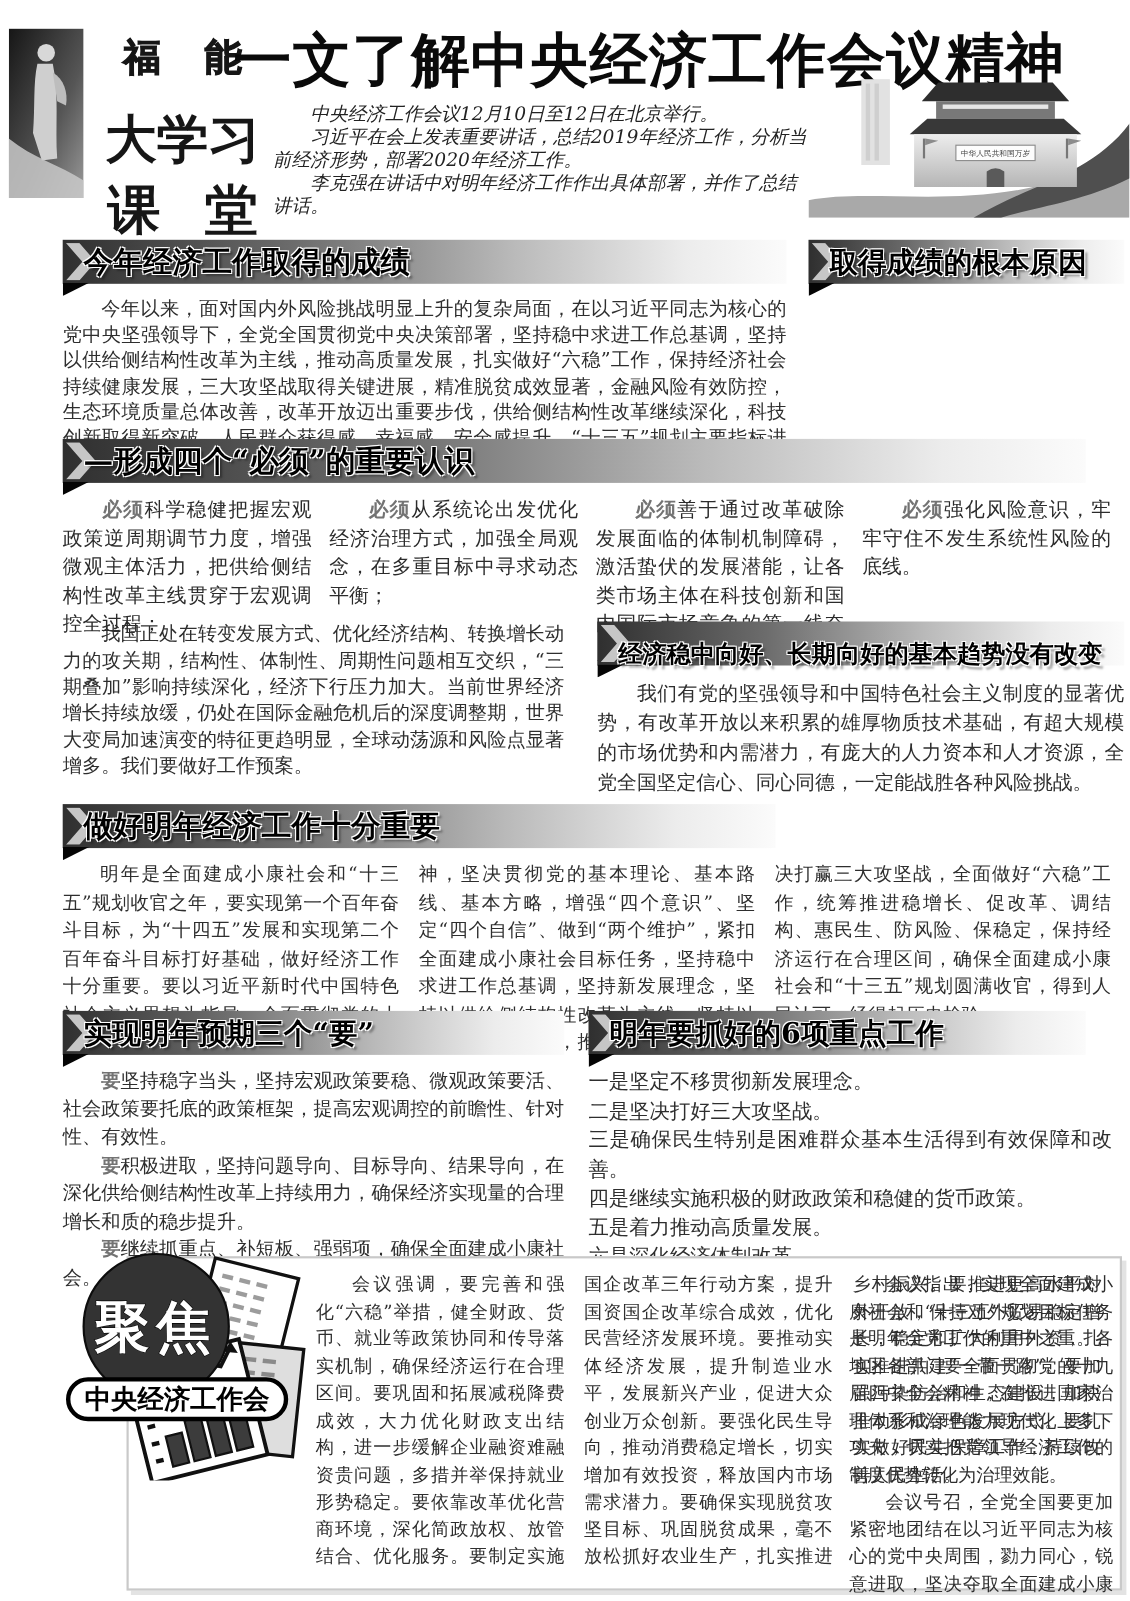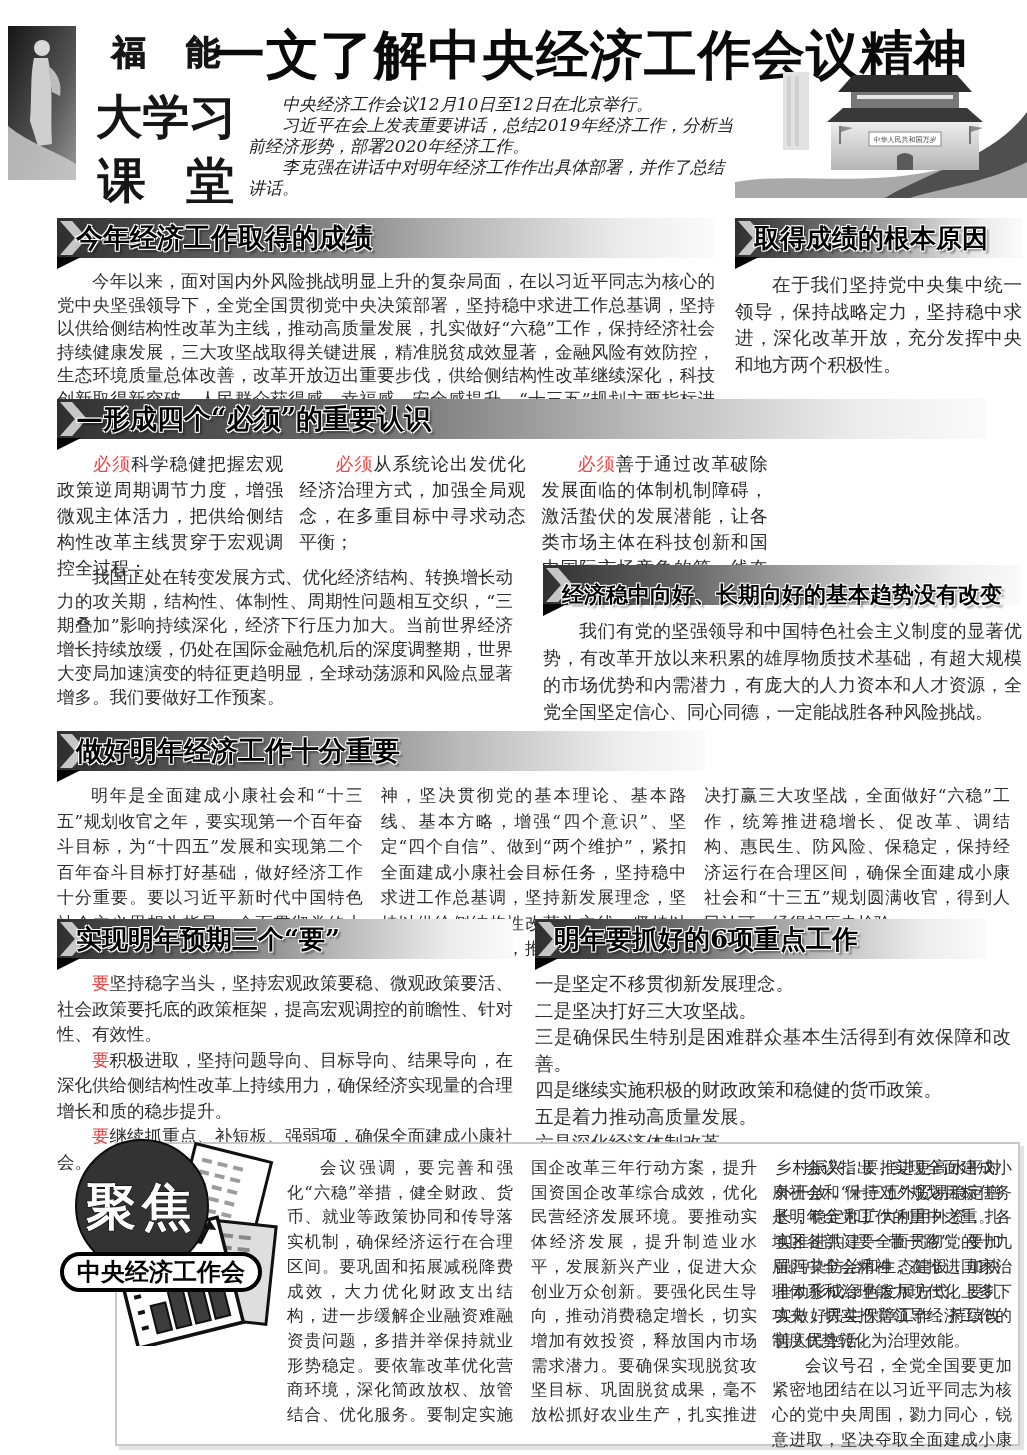--- a/index.html
+++ b/index.html
@@ -7,21 +7,21 @@
   .page {
     position:relative; width:1027px; height:1455px; margin:0 auto;
     background:#fff; overflow:hidden;
     font-family:"DejaVu Serif", serif; color:#2b2b2b;
   }
   
   .logo-photo { position:absolute; left:8px; top:26px; width:68px; height:154px; }
   .logo-text { position:absolute; left:78px; top:30px; width:176px; text-align:center;
                font-family:"DejaVu Sans", sans-serif; font-weight:bold; color:#161616; }
   .logo-l1 { font-size:34px; letter-spacing:14px; text-indent:14px; -webkit-text-stroke:1px #161616; }
-  .logo-l2 { font-size:47px; margin-top:10px;text-align:center; }
+  .logo-l2 { font-size:47px; margin-top:20px;text-align:center; }
   .logo-l3 { font-size:48px; letter-spacing:12px; text-indent:12px; }
   .main-title {
     position:absolute; left:212px; top:20px; width:800px;
     font-family:"DejaVu Sans", sans-serif; font-weight:900;
     font-size:53px; letter-spacing:1px; color:#0a0a0a; white-space:nowrap;
   }
   .intro { position:absolute; left:248px; top:94px; width:492px;
            font-style:italic; font-size:17px; line-height:21px; color:#222; }
   .intro p { text-indent:2em; }
   .gate-art { position:absolute; left:735px; top:70px; width:292px; height:128px; }
@@ -59,21 +59,21 @@
   .s5 .body { font-size:18px; line-height:27px; }
   .s6 { left:57px; top:731px; width:953px; }
   .s6 .banner { width:648px; }
   .s6 .body { column-count:3; column-gap:18px; font-size:17px; line-height:25.5px; }
   .s7 { left:57px; top:919px; width:456px; }
   .s7 .body p { font-size:17.5px; line-height:25.5px; text-indent:2em; text-align:justify; }
   .s8 { left:535px; top:919px; width:476px; }
   .s8 .banner { width:452px; }
   .s8 .body p { font-size:18.5px; line-height:26.5px; }
 
-  b { font-weight:normal; color:#ef4444; }
+  b { font-weight:bold; color:#737373; }
 
   
   .focus-box { position:absolute; left:115px; top:1142px; width:905px; height:304px;
                border:2px solid #c9c9c9; box-shadow:4px 4px 0 #e3e3e3; background:#fff; }
   .focus-art { position:absolute; left:58px; top:1134px; width:228px; height:212px; }
   .focus-flow { position:absolute; left:287px; top:1156px; width:470px; height:292px;
                 column-count:2; column-gap:18px; font-size:16.5px; line-height:24.7px;
                 text-align:justify; text-indent:2em; color:#2e2e2e; }
   .focus-col3 { position:absolute; left:772px; top:1156px; width:240px;
                 font-size:16.5px; line-height:24.7px; text-align:justify; color:#2e2e2e; }
@@ -145,31 +145,31 @@
     <div class="banner">
       <span class="b-title">今年经济工作取得的成绩</span>
     </div>
     <p class="body indent">今年以来，面对国内外风险挑战明显上升的复杂局面，在以习近平同志为核心的党中央坚强领导下，全党全国贯彻党中央决策部署，坚持稳中求进工作总基调，坚持以供给侧结构性改革为主线，推动高质量发展，扎实做好“六稳”工作，保持经济社会持续健康发展，三大攻坚战取得关键进展，精准脱贫成效显著，金融风险有效防控，生态环境质量总体改善，改革开放迈出重要步伐，供给侧结构性改革继续深化，科技创新取得新突破，人民群众获得感、幸福感、安全感提升，“十三五”规划主要指标进度符合预期，全面建成小康社会取得新的重大进展。</p>
   </div>
 
   <div class="section s2 t26">
     <div class="banner">
       <span class="b-title">取得成绩的根本原因</span>
     </div>
-    <p class="body indent">在于我们坚持党中央集中统一领导，保持战略定力，坚持稳中求进，深化改革开放，充分发挥中央和地方两个积极性。</p>
   </div>
 
   <div class="section s3">
     <div class="banner">
       <span class="b-title">—形成四个“必须”的重要认识</span>
     </div>
     <div class="cols4">
       <p><b>必须</b><span>科学稳健把握宏观政策逆周期调节力度，增强微观主体活力，把供给侧结构性改革主线贯穿于宏观调控全过程；</span></p>
       <p><b>必须</b><span>从系统论出发优化经济治理方式，加强全局观念，在多重目标中寻求动态平衡；</span></p>
       <p><b>必须</b><span>善于通过改革破除发展面临的体制机制障碍，激活蛰伏的发展潜能，让各类市场主体在科技创新和国内国际市场竞争的第一线奋勇拼搏；</span></p>
+      <p><b>必须</b><span>强化风险意识，牢牢守住不发生系统性风险的底线。</span></p>
     </div>
   </div>
 
   <div class="section s4 t25">
     <p class="body indent">我国正处在转变发展方式、优化经济结构、转换增长动力的攻关期，结构性、体制性、周期性问题相互交织，“三期叠加”影响持续深化，经济下行压力加大。当前世界经济增长持续放缓，仍处在国际金融危机后的深度调整期，世界大变局加速演变的特征更趋明显，全球动荡源和风险点显著增多。我们要做好工作预案。</p>
   </div>
 
   <div class="section s5 t22">
     <div class="banner">
       <span class="b-title">经济稳中向好、长期向好的基本趋势没有改变</span>

